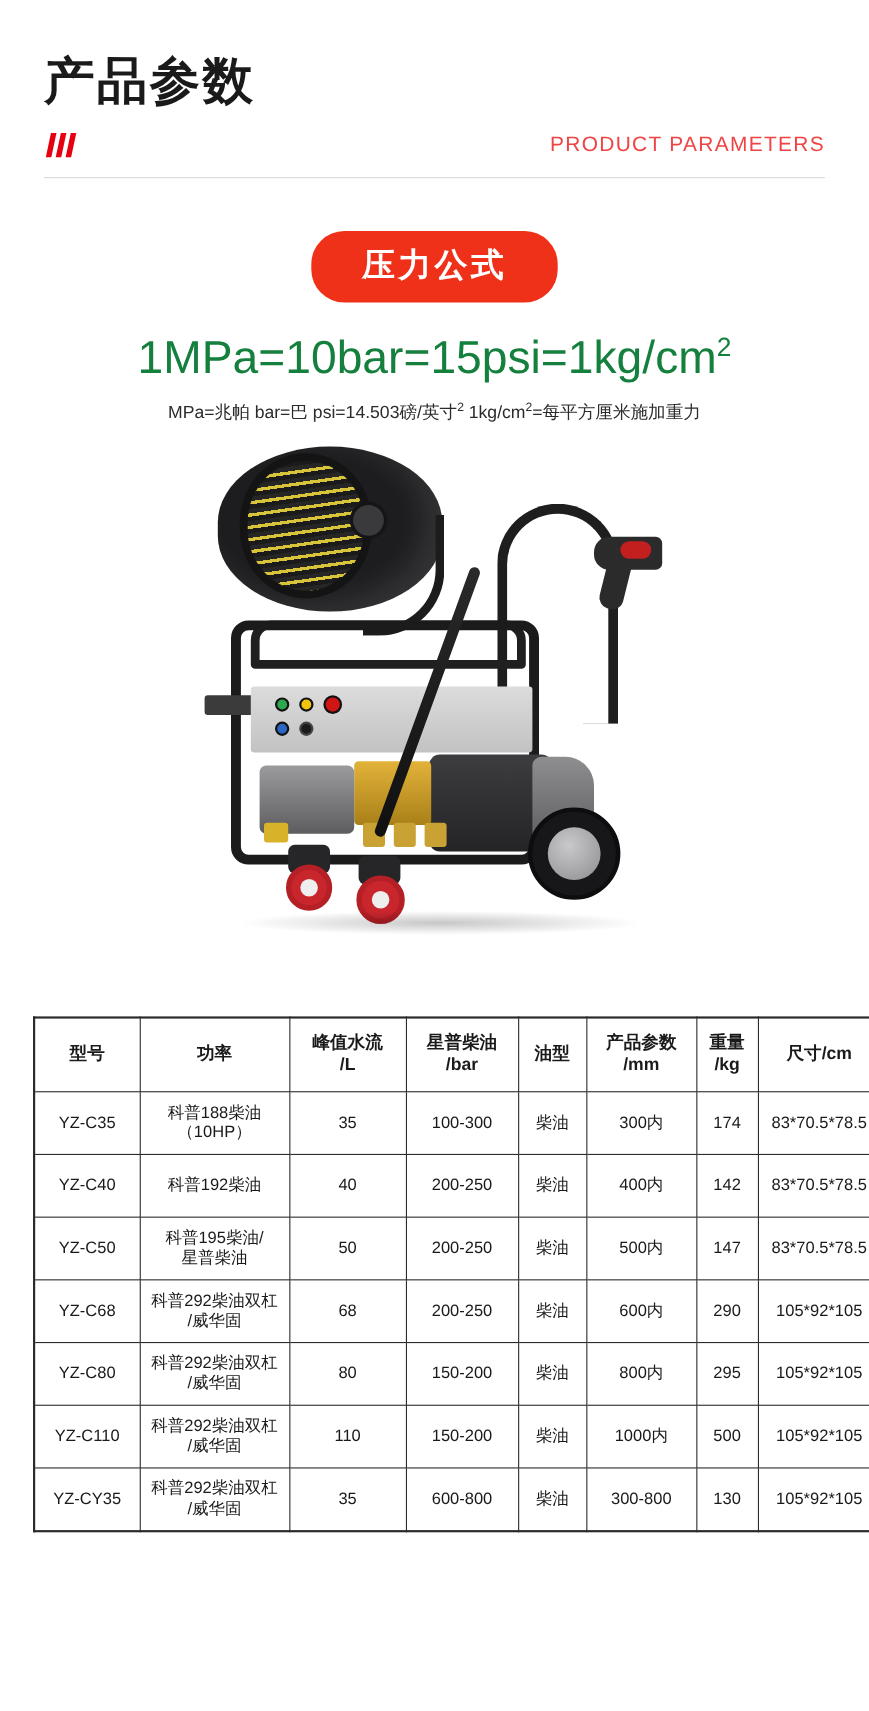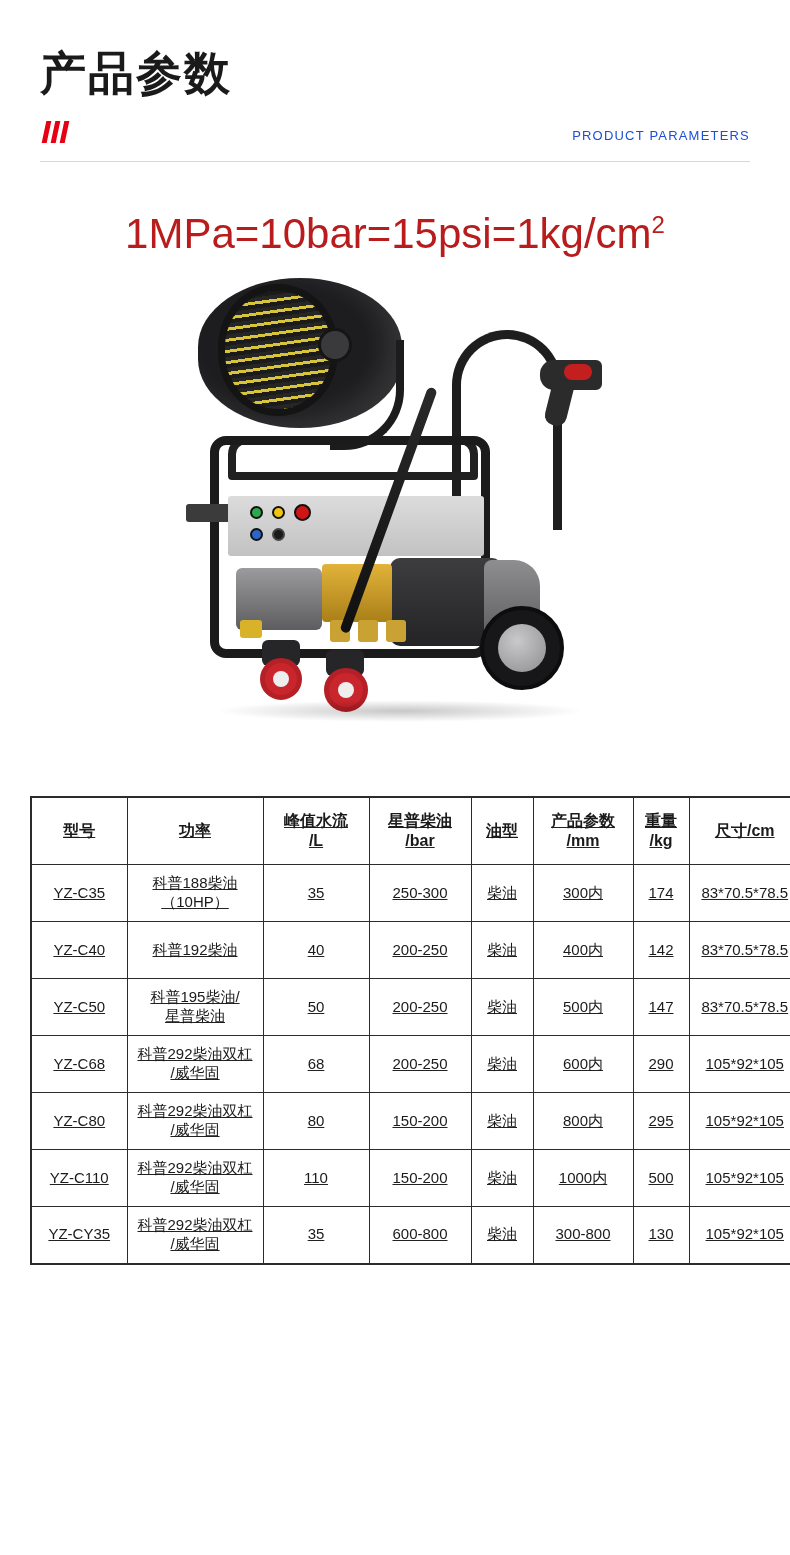--- a/index.html
+++ b/index.html
@@ -44,23 +44,23 @@
   }
   .bars i {
     display: block;
     width: 5px;
     height: 22px;
     background: #e60012;
   }
   .bars i:nth-child(2) { height: 22px; }
   .bars i:nth-child(3) { height: 22px; }
   .subhead-en {
-    font-size: 13px;
+    font-size: 19px;
     letter-spacing: 1.2px;
-    color: #1d4ed8;
+    color: #ef4444;
     font-family: "Liberation Sans", sans-serif;
   }
   .rule {
     height: 1px;
     background: #d8d8d8;
     margin: 10px 0 0 0;
   }
 
   
   .formula-wrap {
@@ -73,21 +73,21 @@
     color: #fff;
     font-size: 30px;
     font-weight: bold;
     letter-spacing: 3px;
     padding: 11px 46px 13px 46px;
     border-radius: 30px;
   }
   .formula {
     margin-top: 26px;
     font-size: 42px;
-    color: #b91c1c;
+    color: #15803d;
     letter-spacing: 0px;
     font-family: "Liberation Sans", sans-serif;
   }
   .formula sup { font-size: 24px; }
   .formula-note {
     margin-top: 16px;
     font-size: 16px;
     color: #2b2b2b;
   }
   .formula-note sup { font-size: 11px; }
@@ -257,21 +257,21 @@
   .caster2 { left: 324px; top: 400px; width: 44px; height: 44px; background: #c9252c; border-radius: 50%; border: 5px solid #b51f26; }
   .caster-fork1 { left: 262px; top: 372px; width: 38px; height: 26px; background: #262628; border-radius: 6px; }
   .caster-fork2 { left: 326px; top: 382px; width: 38px; height: 26px; background: #262628; border-radius: 6px; }
   .shadow {
     left: 215px; top: 432px;
     width: 370px; height: 22px;
     background: radial-gradient(ellipse at center, rgba(0,0,0,0.22), rgba(0,0,0,0) 70%);
   }
 
   
-  .table-wrap { padding: 15px 30px; margin-top: 8px; text-decoration: underline; }
+  .table-wrap { padding: 15px 30px; margin-top: 8px; }
   table.spec {
     width: 730px;
     border-collapse: collapse;
     table-layout: fixed;
     border: 2px solid #2b2b2b;
   }
   table.spec td, table.spec th {
     border: 1px solid #2b2b2b;
     text-align: center;
     vertical-align: middle;
@@ -306,22 +306,26 @@
       <i></i>
         <i></i>
         <i></i>
     </div>
     <div class="subhead-en">PRODUCT PARAMETERS</div>
   </div>
   <div class="rule"></div>
 </div>
 
 <div class="formula-wrap">
+  <div class="pill">压力公式</div>
   <div class="formula">
     <span>1MPa=10bar=15psi=1kg/cm</span><sup>2</sup>
+  </div>
+  <div class="formula-note">
+    <span>MPa=兆帕  bar=巴  psi=14.503磅/英寸</span><sup>2</sup><span>  1kg/cm</span><sup>2</sup><span>=每平方厘米施加重力</span>
   </div>
 </div>
 
 <div class="product-img">
   <div class="pi reel-outer"></div>
   <div class="pi reel-inner"></div>
   <div class="pi reel-hub"></div>
   <div class="pi reel-arm"></div>
 
   <div class="pi handle"></div>
@@ -398,21 +402,21 @@
       </tr>
     </thead>
     <tbody>
       <tr>
         <td>YZ-C35</td>
         <td>
           <div>科普188柴油</div>
           <div>（10HP）</div>
         </td>
         <td>35</td>
-        <td>250-300</td>
+        <td>100-300</td>
         <td>柴油</td>
         <td>300内</td>
         <td>174</td>
         <td>83*70.5*78.5</td>
       </tr>
       <tr>
         <td>YZ-C40</td>
         <td>
           <div>科普192柴油</div>
         </td>

